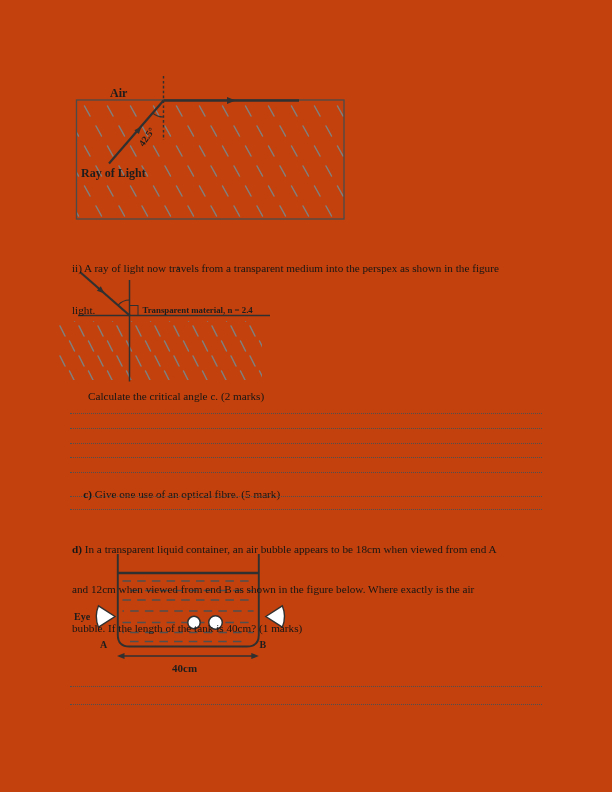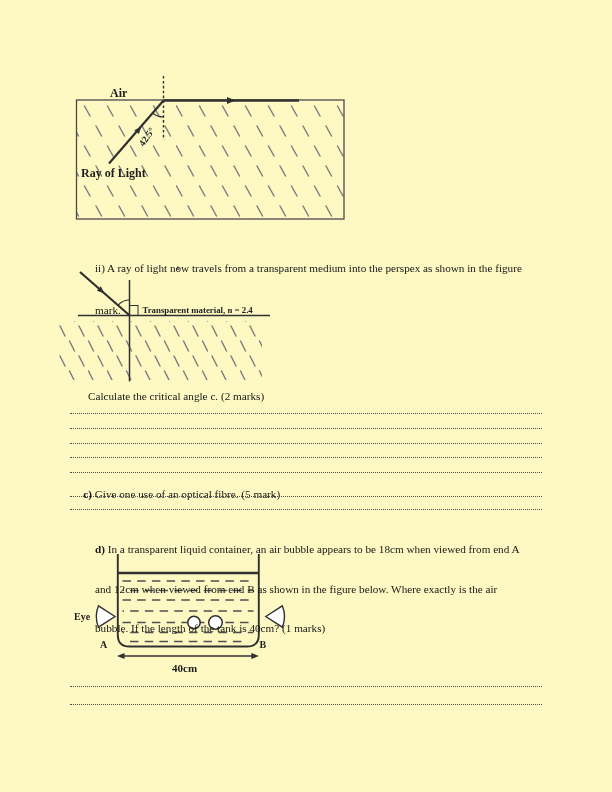--- a/index.html
+++ b/index.html
@@ -1,24 +1,24 @@
 <!DOCTYPE html>
 <html style="--ink: #161616; --figstroke: #303030; --hatch: #7f7f7f; --dot: #4f4f4f;"><head>
 <meta charset="utf-8">
 <style>
   html,body{margin:0;padding:0;}
   body{
     width:612px;height:792px;background:#ffffff;
     font-family:"Liberation Serif","DejaVu Serif",serif;
     color:var(--ink,#161616);
   }
-  .page{position:relative;width:612px;height:792px;background:#fef9c3;overflow:hidden;}
+  .page{position:relative;width:612px;height:792px;background:#c2410c;overflow:hidden;}
   .txt{position:absolute;font-size:11.2px;line-height:13.9px;white-space:pre;color:var(--ink,#161616);}
   .bold{font-weight:bold;}
-  .para-line{white-space:pre;margin-left:23px;}
+  .para-line{white-space:pre;}
   .ans-wrap{position:absolute;left:70px;width:472px;}
   .ans-line{border-bottom:1.7px dotted var(--dot,#4f4f4f);}
   #ans-b .ans-line{height:13.8px;}
   #ans-c .ans-line{height:12.4px;}
   #ans-end .ans-line{height:16.4px;}
   svg.fig{position:absolute;left:0;top:0;}
   .hatch{stroke:var(--hatch,#808080);stroke-width:1.5;stroke-linecap:round;}
   .ink{stroke:var(--figstroke,#303030);fill:none;}
   .fill-ink{fill:var(--figstroke,#303030);}
   .flabel{font-weight:bold;fill:#1d1d1d;font-family:"Liberation Serif","DejaVu Serif",serif;}
@@ -86,21 +86,21 @@
       <polygon points="258.8,656 251.3,652.9 251.3,659.1" class="fill-ink"></polygon>
       <text x="74" y="619.5" font-size="10" class="flabel">Eye</text>
       <text x="100" y="648" font-size="10" class="flabel">A</text>
       <text x="259.5" y="648" font-size="10" class="flabel">B</text>
       <text x="172" y="671.5" font-size="11" class="flabel">40cm</text>
     </g>
   </svg>
 
   <div class="txt" style="left:72px;top:234px;">
     <div class="para-line">ii) A ray of light now travels from a transparent medium into the perspex as shown in the figure</div>
-    <div class="para-line">mark.</div>
+    <div class="para-line">light.</div>
   </div>
 
   <div class="txt" style="left:88px;top:389.5px;">Calculate the critical angle c. (2 marks)</div>
 
   <div class="ans-wrap" id="ans-b" style="top:399.2px;">
       <div class="ans-line"></div>
       <div class="ans-line"></div>
       <div class="ans-line"></div>
       <div class="ans-line"></div>
       <div class="ans-line"></div>

